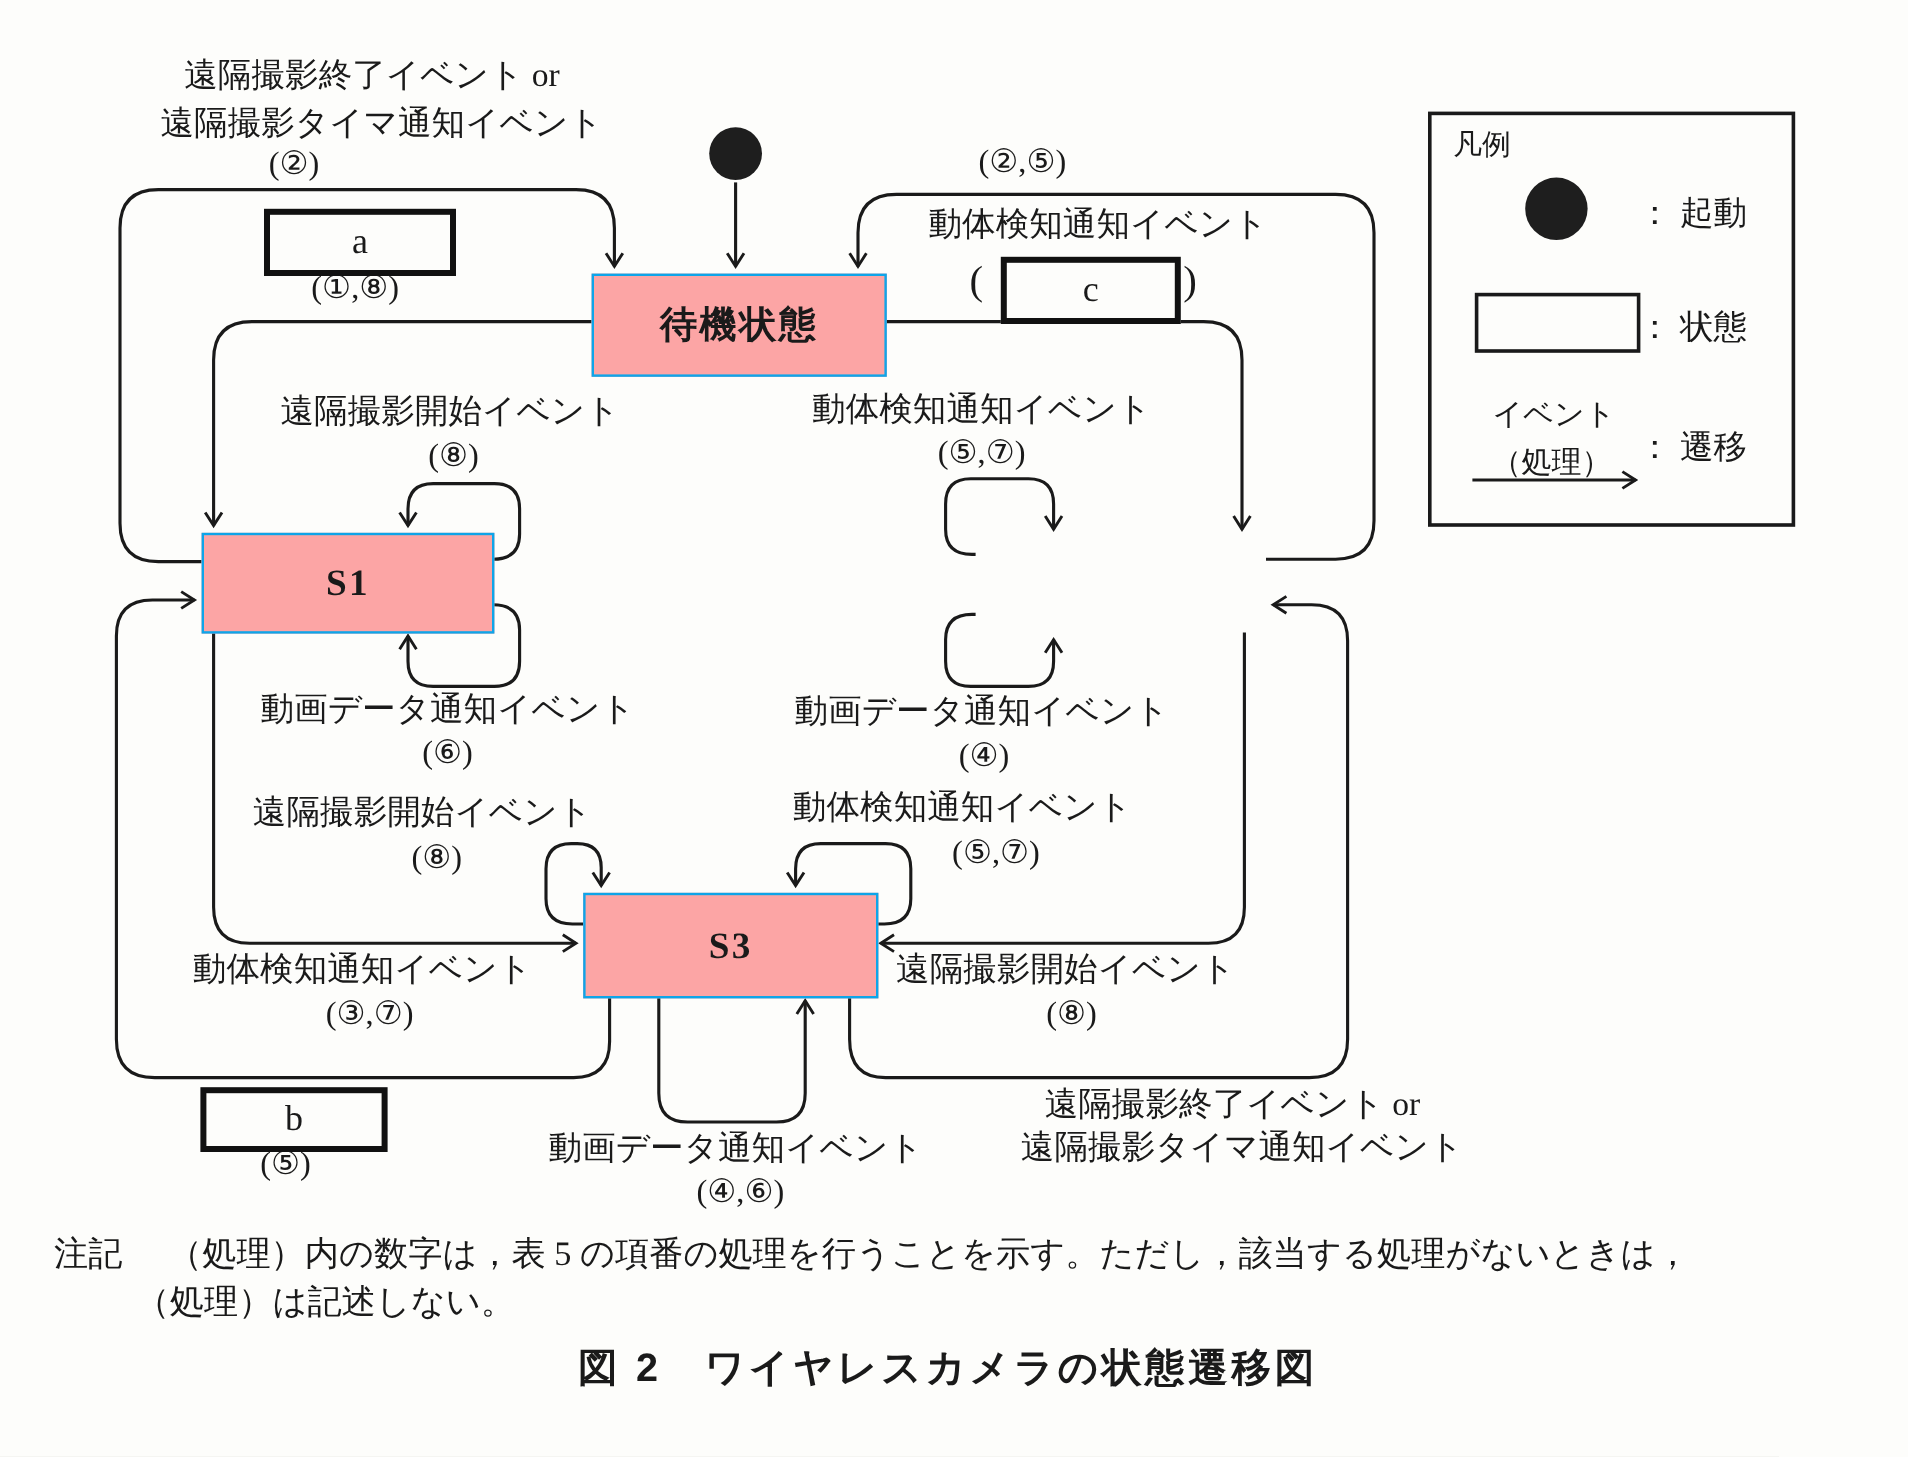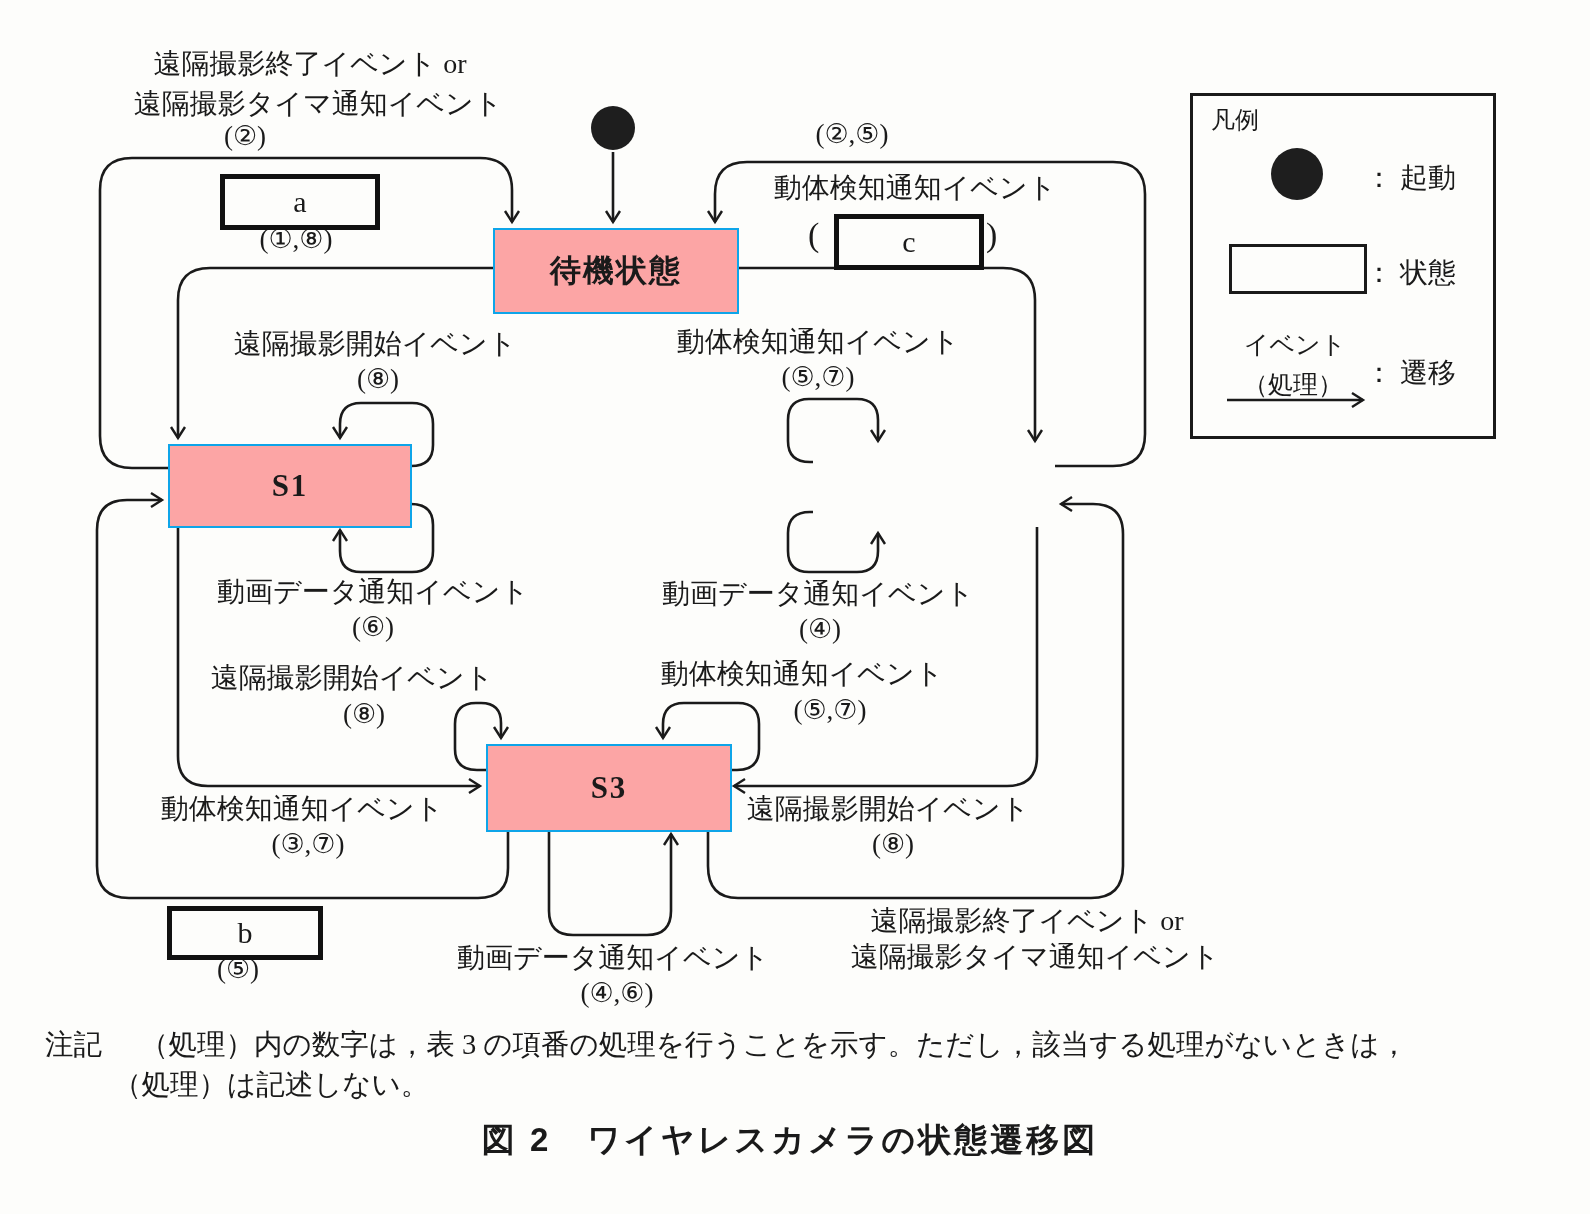--- a/index.html
+++ b/index.html
@@ -160,17 +160,17 @@
         <marker id="arr2" markerUnits="userSpaceOnUse" markerWidth="20" markerHeight="20" refX="13" refY="9" orient="auto">
           <path d="M2,2 L13,9 L2,16" fill="none" stroke="#1a1a1a" stroke-width="2.4"></path>
         </marker>
       </defs>
       <path d="M 4 12 L 140 12" fill="none" stroke="#1a1a1a" stroke-width="2.6" marker-end="url(#arr2)"></path>
     </svg>
     <div class="ltext" style="left:172px;top:258px;">： 遷移</div>
   </div>
 
   <div class="note" style="left:45px;top:1026px;">注記</div>
-  <div class="note" style="left:140px;top:1026px;">（処理）内の数字は，表 3 の項番の処理を行うことを示す。ただし，該当する処理がないときは，</div>
+  <div class="note" style="left:140px;top:1026px;">（処理）内の数字は，表 5 の項番の処理を行うことを示す。ただし，該当する処理がないときは，</div>
   <div class="note" style="left:113px;top:1066px;">（処理）は記述しない。</div>
 
   <div class="caption" style="left:790px;top:1118px;">図 2　ワイヤレスカメラの状態遷移図</div>
 </div>
 
 </body></html>

